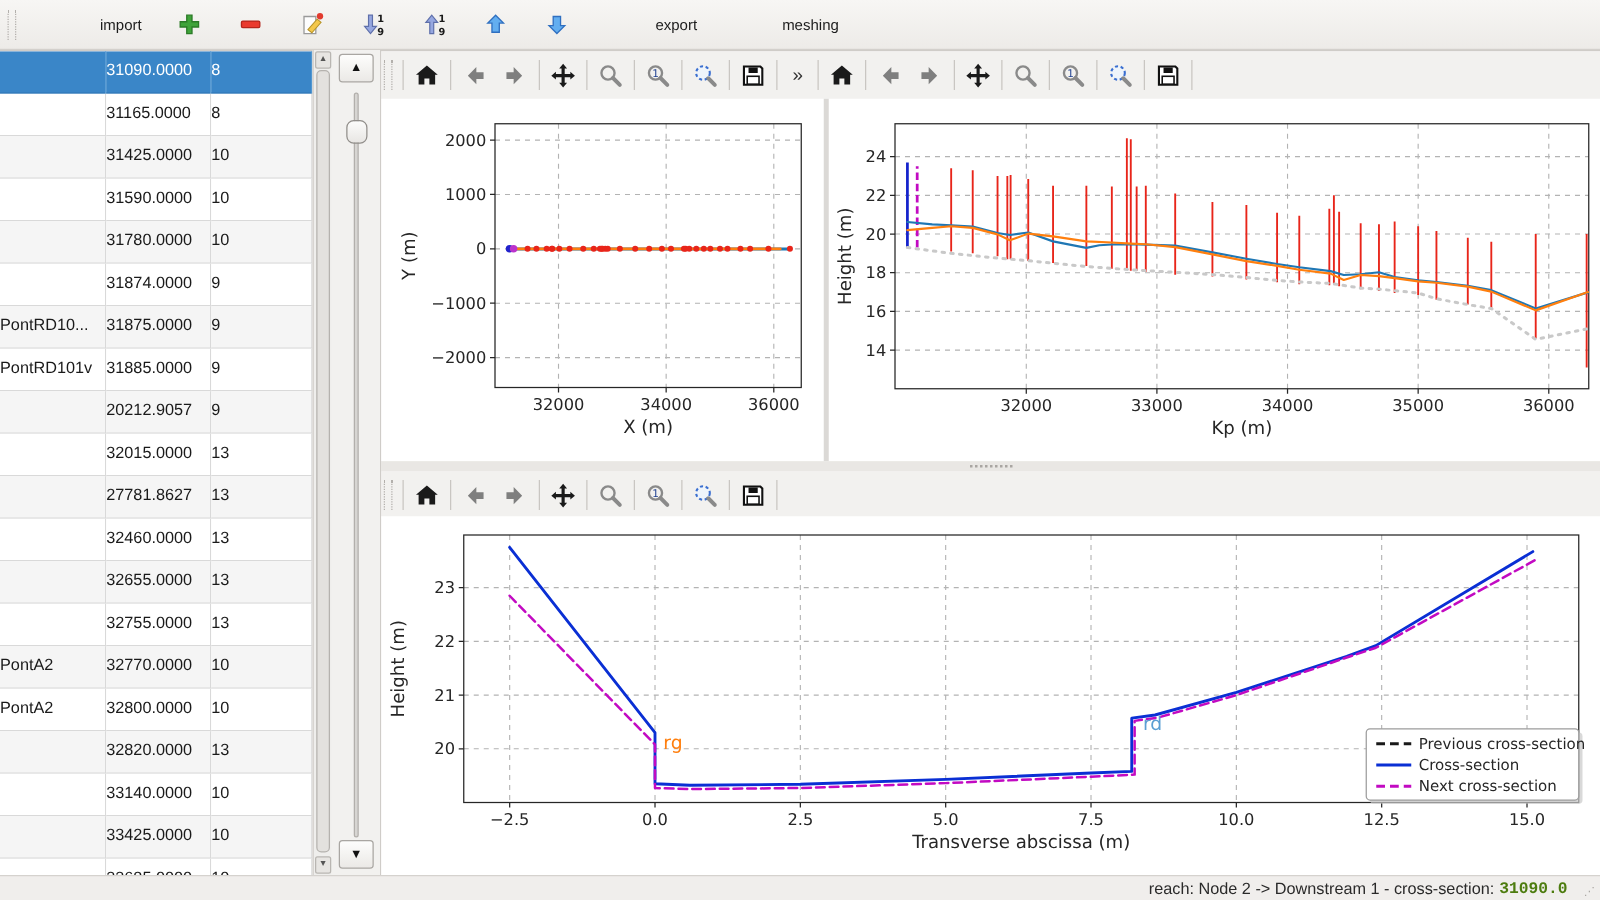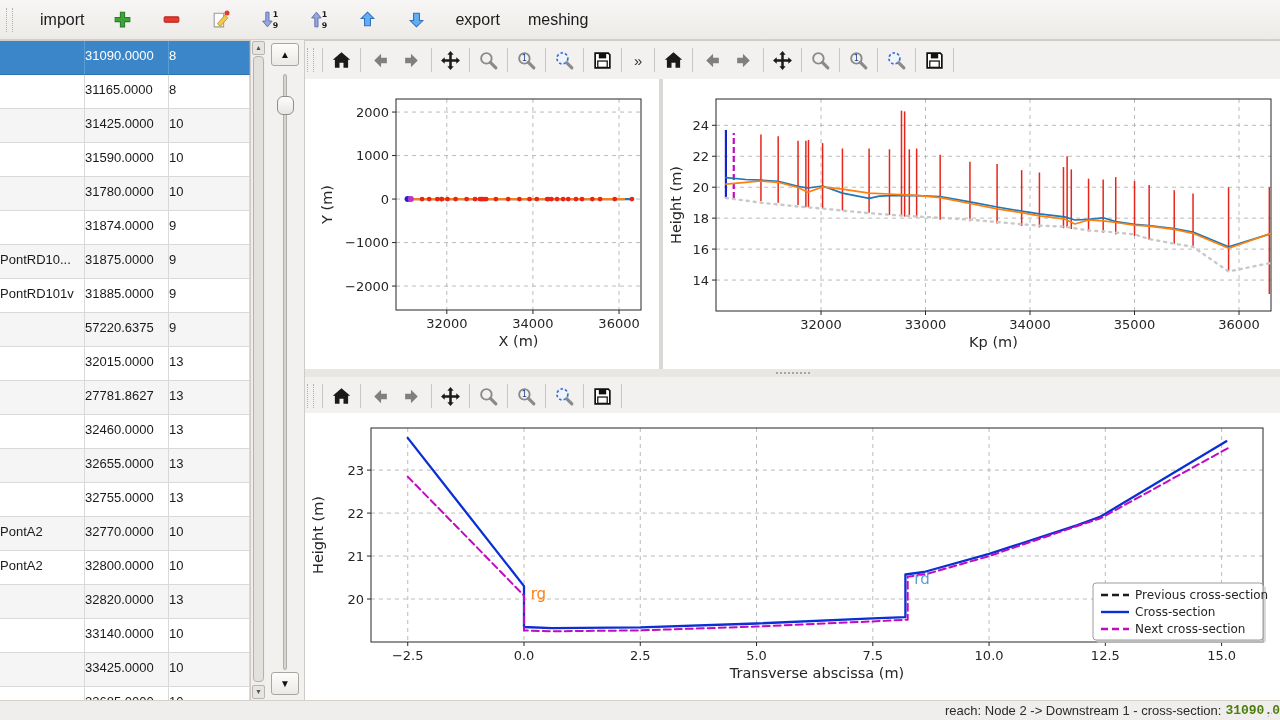--- a/index.html
+++ b/index.html
@@ -10,21 +10,21 @@
   }
   
   #app-toolbar{
     position:absolute;left:0;top:0;width:1280px;height:40px;
     background:linear-gradient(#f7f6f4,#edebe8);
     border-bottom:1px solid #d3d0cc;
     display:flex;align-items:center;gap:14px;padding-left:6px;box-sizing:border-box;
   }
   .grip-v{width:5px;height:24px;border-left:1px dotted #b3b0ac;border-right:1px dotted #b3b0ac;margin-right:6px;}
   .app-btn{display:flex;align-items:center;justify-content:center;padding:3px 7px;border-radius:3px;cursor:default;}
-  .app-btn.text{font-size:16px;color:#1c1c1c;}
+  .app-btn.text{font-size:12px;color:#1c1c1c;margin-left:40px;}
   .app-btn svg{width:21px;height:21px;display:block;}
   
   #table-panel{position:absolute;left:0;top:40px;width:250px;height:660px;background:#fff;overflow:hidden;border-top:1px solid #cfccc8;}
   .trow{display:grid;grid-template-columns:85px 84px 81px;height:34px;line-height:30px;text-align:left;}
   .trow .cell{border-right:1px solid #d9d9d9;border-bottom:1px solid #d9d9d9;overflow:hidden;white-space:nowrap;}
   .trow:nth-child(odd) .cell{background:#f5f5f5;}
   .trow:nth-child(even) .cell{background:#ffffff;}
   .trow.sel .cell{background:#3a86c8;color:#fff;border-right:1px solid #5a9cd4;border-bottom:1px solid #2f75b4;}
   #thead{display:grid;grid-template-columns:85px 84px 81px;height:22px;line-height:22px;text-align:center;
     font-weight:bold;background:linear-gradient(#fbfbfa,#e9e7e4);border-bottom:1px solid #bdbab6;}
@@ -52,21 +52,21 @@
   #top-panel{position:absolute;left:0;top:38px;width:976px;height:290px;background:#ffffff;}
   #plot-divider{position:absolute;left:354px;top:0;width:4px;height:290px;background:#dbd9d6;}
   #h-splitter{position:absolute;left:0;top:328px;width:976px;height:8px;background:#e9e7e4;display:flex;align-items:center;justify-content:center;}
   #h-splitter .grip-h{width:34px;height:0;border-top:2px dotted #a9a6a2;margin-left:0px;}
   #bottom-toolbar-row{top:336px;}
   #top-toolbar-row{top:0;}
   #bottom-panel{position:absolute;left:0;top:372px;width:976px;height:288px;background:#ffffff;}
   svg text{font-family:"DejaVu Sans",sans-serif;}
   
   #status-bar{position:absolute;left:0;top:700px;width:1280px;height:20px;background:#f0eeec;border-top:1px solid #d5d2ce;
-    box-sizing:border-box;display:flex;align-items:center;justify-content:flex-end;font-size:13px;color:#2a2a2a;}
+    box-sizing:border-box;display:flex;align-items:center;justify-content:flex-end;padding-right:26px;font-size:13px;color:#2a2a2a;}
   #status-bar b{margin-left:4px;color:#4d7c0f;font-family:Liberation Mono, monospace;}
   #resize-grip{position:absolute;right:3px;bottom:2px;font-size:9px;color:#a8a5a1;letter-spacing:1px;}
 </style>
 </head>
 <body>
 
 <div id="app-toolbar">
   <div class="grip-v"></div>
   <div id="app-toolbar-items" style="display:flex;align-items:center;gap:14px;">
       <div class="app-btn text">import</div>
@@ -153,21 +153,21 @@
         <div class="cell">31875.0000</div>
         <div class="cell">9</div>
       </div>
       <div class="trow">
         <div class="cell">PontRD101v</div>
         <div class="cell">31885.0000</div>
         <div class="cell">9</div>
       </div>
       <div class="trow">
         <div class="cell"></div>
-        <div class="cell">57220.6375</div>
+        <div class="cell">20212.9057</div>
         <div class="cell">9</div>
       </div>
       <div class="trow">
         <div class="cell"></div>
         <div class="cell">32015.0000</div>
         <div class="cell">13</div>
       </div>
       <div class="trow">
         <div class="cell"></div>
         <div class="cell">27781.8627</div>

